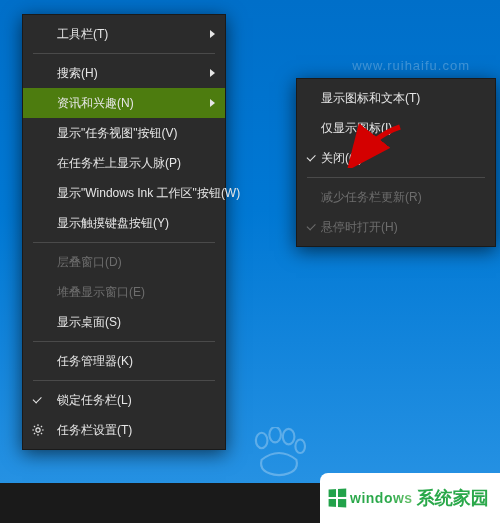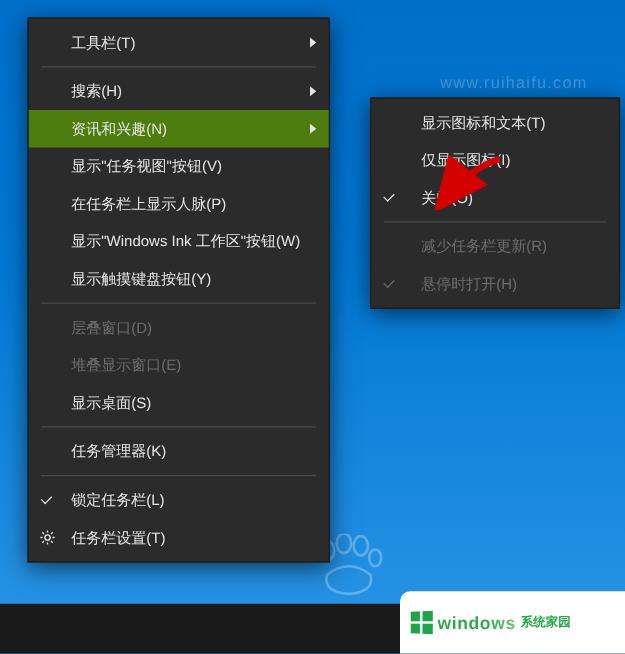--- a/index.html
+++ b/index.html
@@ -37,21 +37,21 @@
     grid-template-rows: 1fr 1fr;
     gap: 1.5px;
     transform: perspective(40px) rotateY(-12deg);
   }
   .win-logo span { background: #22a24a; }
   .wm-multi {
     font-size: 14px; font-weight: 600; letter-spacing: 0.5px;
     background: linear-gradient(90deg,#2aa84a,#2aa84a 60%,#6ec36e);
     -webkit-background-clip: text; background-clip: text; color: transparent;
   }
-  .wm-tail { font-size: 10px; font-weight: 600; color: #2aa84a; }
+  .wm-tail { font-size: 18px; font-weight: 600; color: #2aa84a; }
   .faint-wm {
     position: absolute;
     color: rgba(255,255,255,0.25);
     font-size: 13px;
     letter-spacing: 1px;
     pointer-events: none;
   }
   .faint-wm.a { right: 30px; top: 58px; margin-left: 44px; }
   .paw {
     position: absolute; left: 250px; bottom: 44px;
@@ -61,32 +61,32 @@
   .paw svg { width: 100%; height: 100%; }
 
   .context-menu {
     position: absolute;
     background: #2b2b2b;
     border: 1px solid #1a1a1a;
     box-shadow: 0 4px 18px rgba(0,0,0,0.6);
     color: #e6e6e6;
     padding: 4px 0;
   }
-  .cm-main { left: 22px; top: 14px; width: 242px; text-align: right; }
+  .cm-main { left: 22px; top: 14px; width: 204px; text-align: right; }
   .cm-sub  { left: 296px; top: 78px; width: 200px; }
 
   .menu-item {
     display: flex; align-items: center;
     height: 30px;
     padding: 0 10px 0 34px;
     position: relative;
     cursor: default;
     white-space: nowrap;
   }
-  .cm-sub .menu-item { padding-left: 40px; height: 30px; }
+  .cm-sub .menu-item { padding-left: 24px; height: 30px; }
   .menu-item.hover { background: #4d7c0f; }
   .menu-item.disabled { color: #6d6d6d; }
   .menu-sep { height: 1px; background: #4a4a4a; margin: 4px 10px; }
   .submenu-arrow {
     position: absolute; right: 10px; top: 50%;
     transform: translateY(-50%);
     width: 0; height: 0;
     border-top: 4px solid transparent;
     border-bottom: 4px solid transparent;
     border-left: 5px solid #e6e6e6;

